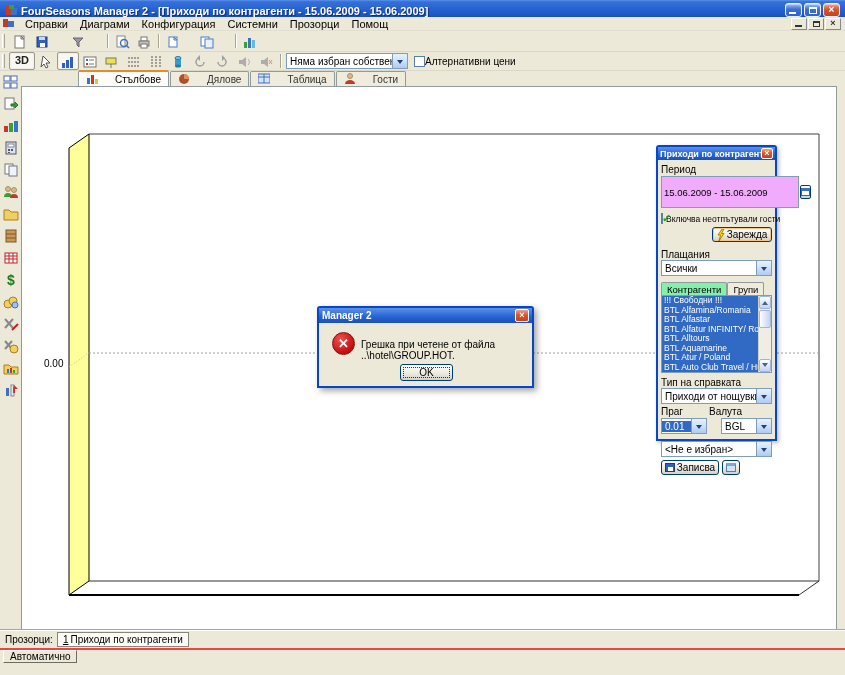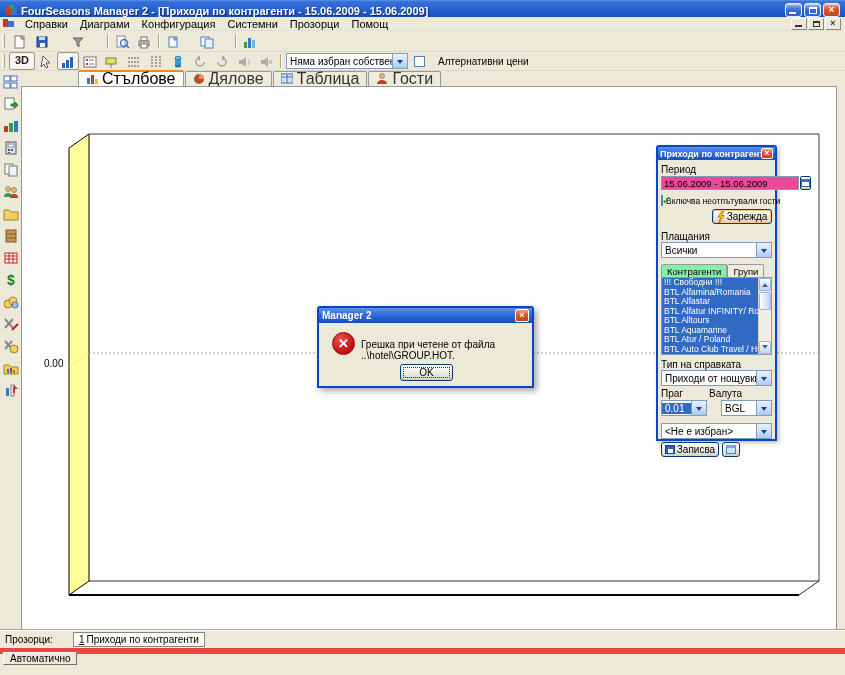--- a/index.html
+++ b/index.html
@@ -43,44 +43,44 @@
   .dd-arrow { width:0; height:0; border:3px solid transparent; border-top:3px solid #333; margin-top:4px; }
   .ico16 { width:16px; height:16px; display:inline-block; }
   .t3d { font-weight:bold; font-size:11px; padding:0 3px; }
   .combo { background:#fff; border:1px solid #7F9DB9; height:16px; display:flex; align-items:center; font-size:10px; }
   .combo .val { flex:1; padding:0 3px; white-space:nowrap; overflow:hidden; }
   .combo .cbtn { width:15px; height:100%; border-left:1px solid #7F9DB9; background:linear-gradient(#E6F2FD,#CFE3FA 45%,#AECBF0); display:flex; align-items:center; justify-content:center; }
   .combo .tri { width:0; height:0; border:3px solid transparent; border-top:4px solid #21407E; margin-top:4px; }
   .owner-combo { width:122px; margin-left:2px; }
   .cbx { width:11px; height:11px; background:#fff; border:1px solid #5A7FA8; display:inline-block; position:relative; }
   .cbx.checked::after { content:"✓"; position:absolute; left:0px; top:-2px; color:#21A121; font-size:11px; font-weight:bold; }
-  .cb-row { display:flex; align-items:center; gap:13px; margin-left:6px; font-size:10px; }
+  .cb-row { display:flex; align-items:center; gap:0; margin-left:6px; font-size:10px; }
 
   
   .sidebar { position:absolute; left:0; top:71px; width:21px; height:559px; background:#ECE9D8; display:flex; flex-direction:column; align-items:center; padding-top:3px; gap:6px; }
 
   
   .tabsbar { position:absolute; left:21px; top:70px; width:816px; height:16px; display:flex; align-items:flex-end; padding-left:57px; }
-  .vtab { display:flex; align-items:center; gap:4px; height:15px; padding:4px 7px; font-size:16px; background:#EFECDD; border:1px solid #919B9C; border-bottom:none; border-radius:2px 2px 0 0; margin-right:1px; color:#333; }
+  .vtab { display:flex; align-items:center; gap:17px; height:15px; padding:4px 7px; font-size:10px; background:#EFECDD; border:1px solid #919B9C; border-bottom:none; border-radius:2px 2px 0 0; margin-right:1px; color:#333; }
   .vtab.active { background:#FDFCF9; height:16px; border-top:2px solid #E68B2C; font-weight:normal; color:#000; z-index:2; }
 
   
   .chartpanel { position:absolute; left:21px; top:86px; width:816px; height:544px; background:#fff; border:1px solid #919B9C; }
   .chartpanel svg { position:absolute; left:0; top:0; }
   .zero-label { position:absolute; left:22px; top:271px; width:24px; font-size:10px; color:#000; }
 
   
   .fpanel { position:absolute; left:656px; top:145px; width:121px; height:296px; background:#ECE9D8; border:2px solid #0846C8; border-radius:3px 3px 0 0; z-index:5; box-shadow:2px 2px 4px rgba(0,0,0,.25); }
   .fpanel .ptitle { height:13px; background:linear-gradient(180deg,#5C92E8,#2A65D4 55%,#1850B8); color:#fff; font-size:9px; font-weight:bold; display:flex; align-items:center; padding:0 2px; }
   .ptitle .txt { flex:1; white-space:nowrap; overflow:hidden; }
   .xbtn { width:12px; height:11px; border:1px solid #fff; border-radius:2px; background:linear-gradient(#F0A28A,#D9562B 45%,#C5431C); color:#fff; font-size:9px; font-weight:bold; text-align:center; line-height:9px; }
   .pbody { padding:2px 3px; font-size:10px; }
   .plabel { margin-top:2px; font-size:10px; color:#000; }
   .prow { display:flex; align-items:center; margin-top:1px; }
-  .period-input { flex:1; height:14px; background:#ec4899; border:1px solid #7F9DB9; font-size:9.5px; font-family:"Liberation Sans",sans-serif; padding:0 2px; color:#000; }
+  .period-input { flex:1; height:32px; background:#f0abfc; border:1px solid #7F9DB9; font-size:9.5px; font-family:"Liberation Sans",sans-serif; padding:0 2px; color:#000; }
   .mini-btn { width:16px; height:14px; border:1px solid #003C74; border-radius:2px; background:linear-gradient(#FFFFFF,#EDEAE0 55%,#D6CFC0); display:flex; align-items:center; justify-content:center; margin-left:1px; }
   .cal-g { width:9px; height:8px; background:#fff; border:1px solid #44659C; border-top:3px solid #3A72C8; }
   .guest-row { display:flex; align-items:center; gap:3px; margin-top:5px; }
   .guest-row .lbl { font-size:8.5px; white-space:nowrap; }
   .load-row { display:flex; justify-content:flex-end; margin-top:3px; }
   .xpbtn { border:1px solid #003C74; border-radius:3px; background:linear-gradient(#FFFFFF,#EDEAE0 55%,#D6CFC0); font-size:10px; color:#000; display:flex; align-items:center; justify-content:center; gap:2px; }
   .load-btn { width:60px; height:15px; box-shadow:inset 0 0 0 1px #F3C78A; }
   .ptabs { display:flex; margin-top:6px; }
   .ptab { height:13px; padding:0 5px; font-size:9.5px; background:#EFECDD; border:1px solid #919B9C; border-bottom:none; border-radius:2px 2px 0 0; line-height:13px; }
   .ptab.active { background:#86efac; }
@@ -110,24 +110,24 @@
   .dtitle .txt { flex:1; }
   .dialog .dbody { position:relative; height:63px; }
   .err-ico { position:absolute; left:13px; top:9px; width:23px; height:23px; border-radius:50%;
     background:radial-gradient(circle at 35% 30%, #F05050, #C01010 70%); border:1px solid #8F0D0D;
     color:#fff; font-weight:bold; font-size:13px; text-align:center; line-height:22px; }
   .err-msg { position:absolute; left:42px; top:16px; width:168px; font-size:10px; color:#000; }
   .ok-btn { position:absolute; left:81px; top:41px; width:53px; height:17px; }
   .ok-btn .inner { outline:1px dotted #333; outline-offset:-3px; width:100%; height:100%; display:flex; align-items:center; justify-content:center; }
 
   
-  .winbar { position:absolute; left:0; top:630px; width:845px; height:18px; background:#ECE9D8; border-top:1px solid #fff; box-shadow:0 -1px 0 #A9A593; display:flex; align-items:center; padding-left:5px; gap:20px; font-size:10px; }
+  .winbar { position:absolute; left:0; top:630px; width:845px; height:18px; background:#ECE9D8; border-top:1px solid #fff; box-shadow:0 -1px 0 #A9A593; display:flex; align-items:center; padding-left:5px; gap:4px; font-size:10px; }
   .win-toggle { height:15px; padding:0 5px; border:1px solid #8A8777; background:#FDFCF6; font-size:10px; display:flex; align-items:center; }
   .win-toggle u { margin-right:2px; }
-  .autobar { position:absolute; left:0; top:648px; width:845px; height:15px; background:#ECE9D8; border-top:6px solid #ef4444; display:flex; align-items:center; padding-left:3px; }
+  .autobar { position:absolute; left:0; top:648px; width:845px; height:15px; background:#ECE9D8; border-top:2px solid #ef4444; display:flex; align-items:center; padding-left:3px; }
   .auto-btn { height:13px; padding:0 6px; border:1px solid; border-color:#fff #6F6D63 #6F6D63 #fff; background:#ECE9D8; font-size:10px; display:flex; align-items:center; }
   .statusbar { position:absolute; left:0; top:663px; width:845px; height:12px; background:#B9D1F3; border-top:1px solid #7F9DB9; font-size:10px; color:#102040; padding-left:4px; line-height:11px; }
 </style>
 </head>
 <body>
 
 <div class="screen">
 
   <div class="titlebar">
     <span class="app-ico">

